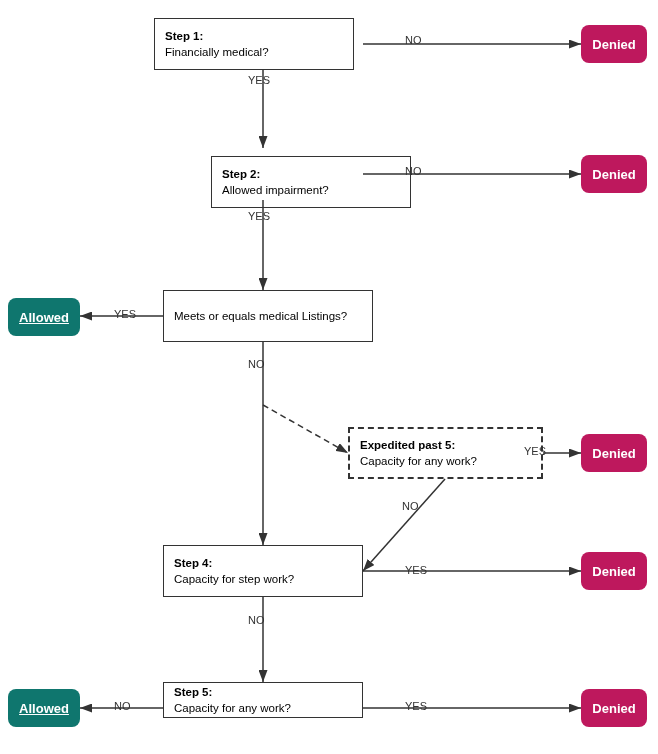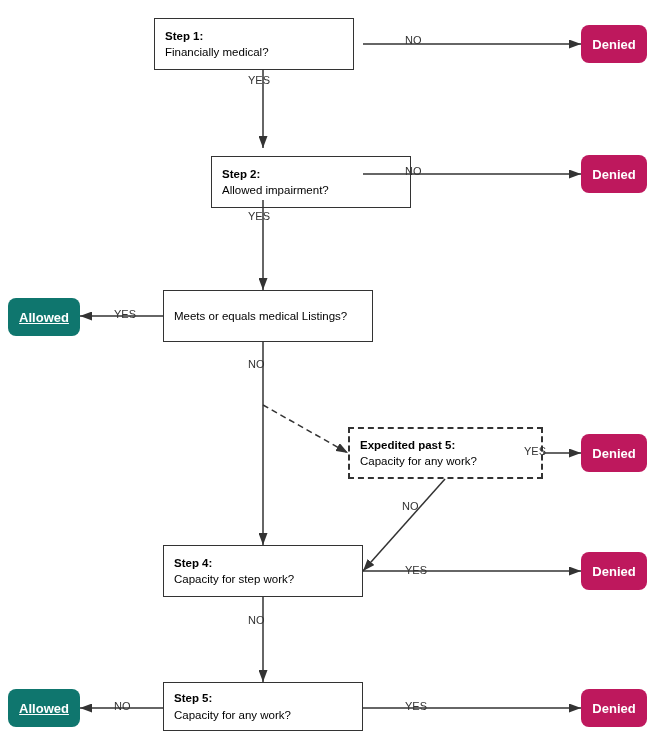--- a/index.html
+++ b/index.html
@@ -96,21 +96,21 @@
   <div class="box-dashed" style="left:348px; top:427px; width:195px; height:52px;">
     <span class="step-label">Expedited past 5:</span>
     <span>Capacity for any work?</span>
   </div>
 
   <div class="box-rect" style="left:163px; top:545px; width:200px; height:52px;">
     <span class="step-label">Step 4:</span>
     <span>Capacity for step work?</span>
   </div>
 
-  <div class="box-rect" style="left:163px; top:682px; width:200px; height:49px;">
+  <div class="box-rect" style="left:163px; top:682px; width:200px; height:36px;">
     <span class="step-label">Step 5:</span>
     <span>Capacity for any work?</span>
   </div>
 
   <div class="badge badge-red" style="left:581px; top:25px; width:66px; height:38px;">
     <span>Denied</span>
   </div>
   <div class="badge badge-red" style="left:581px; top:155px; width:66px; height:38px;">
     <span>Denied</span>
   </div>

